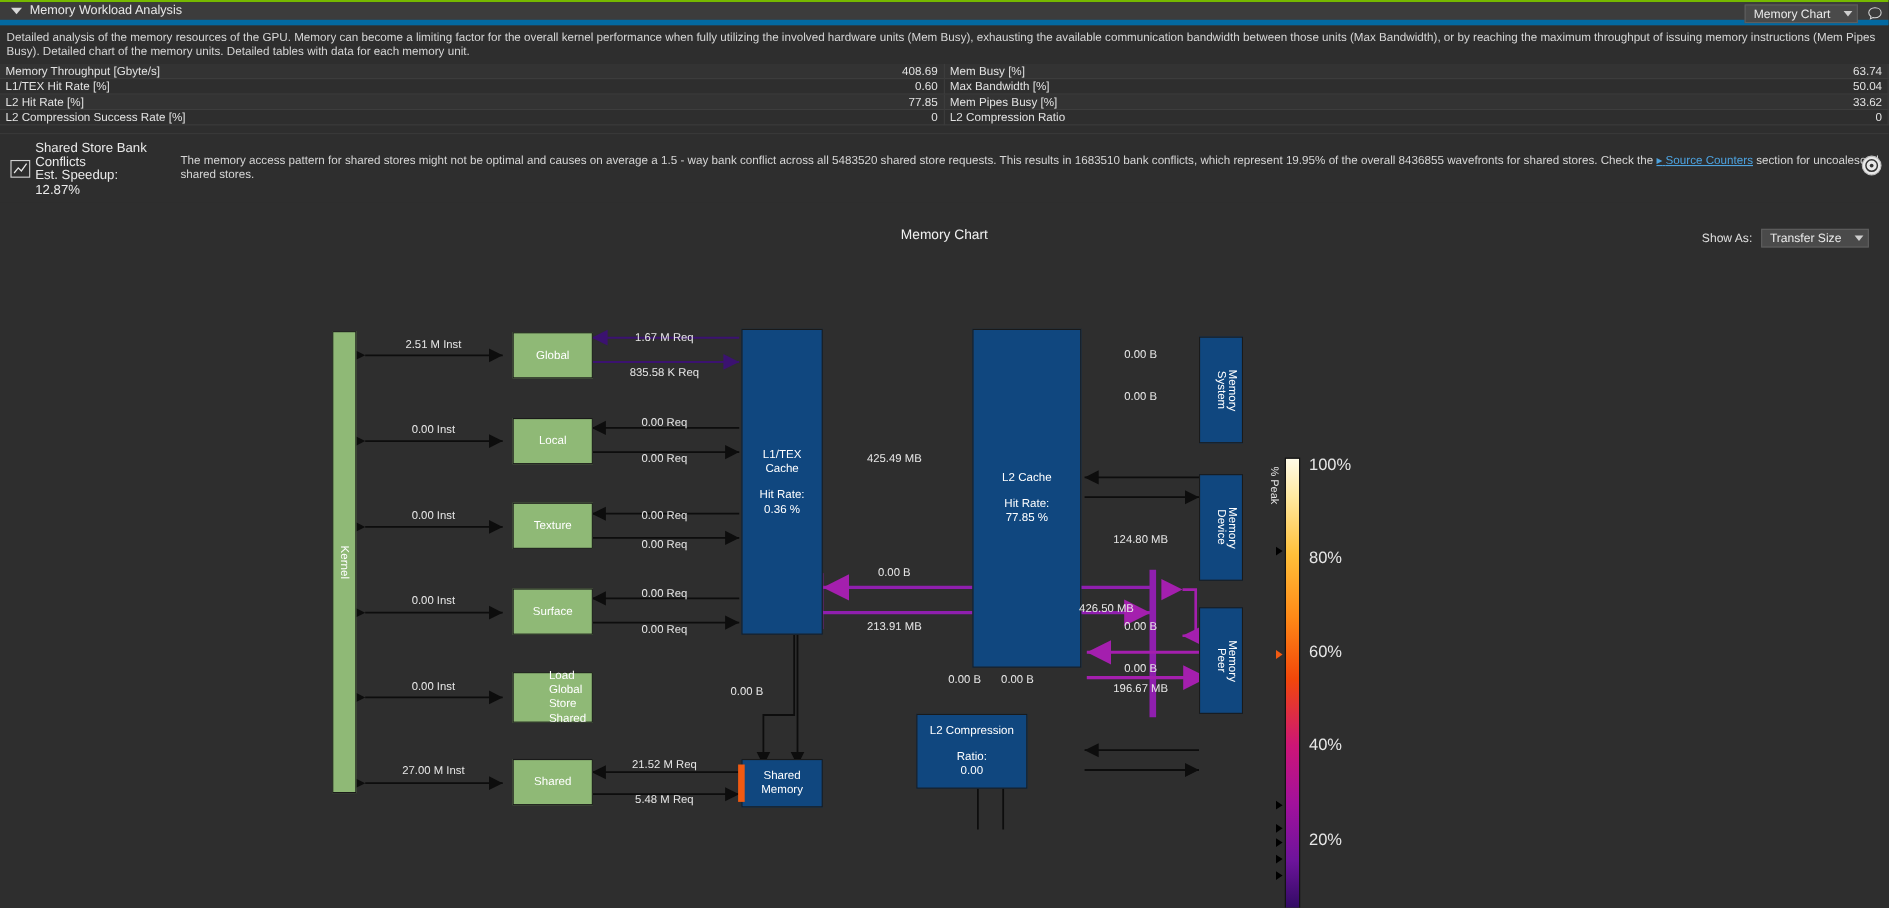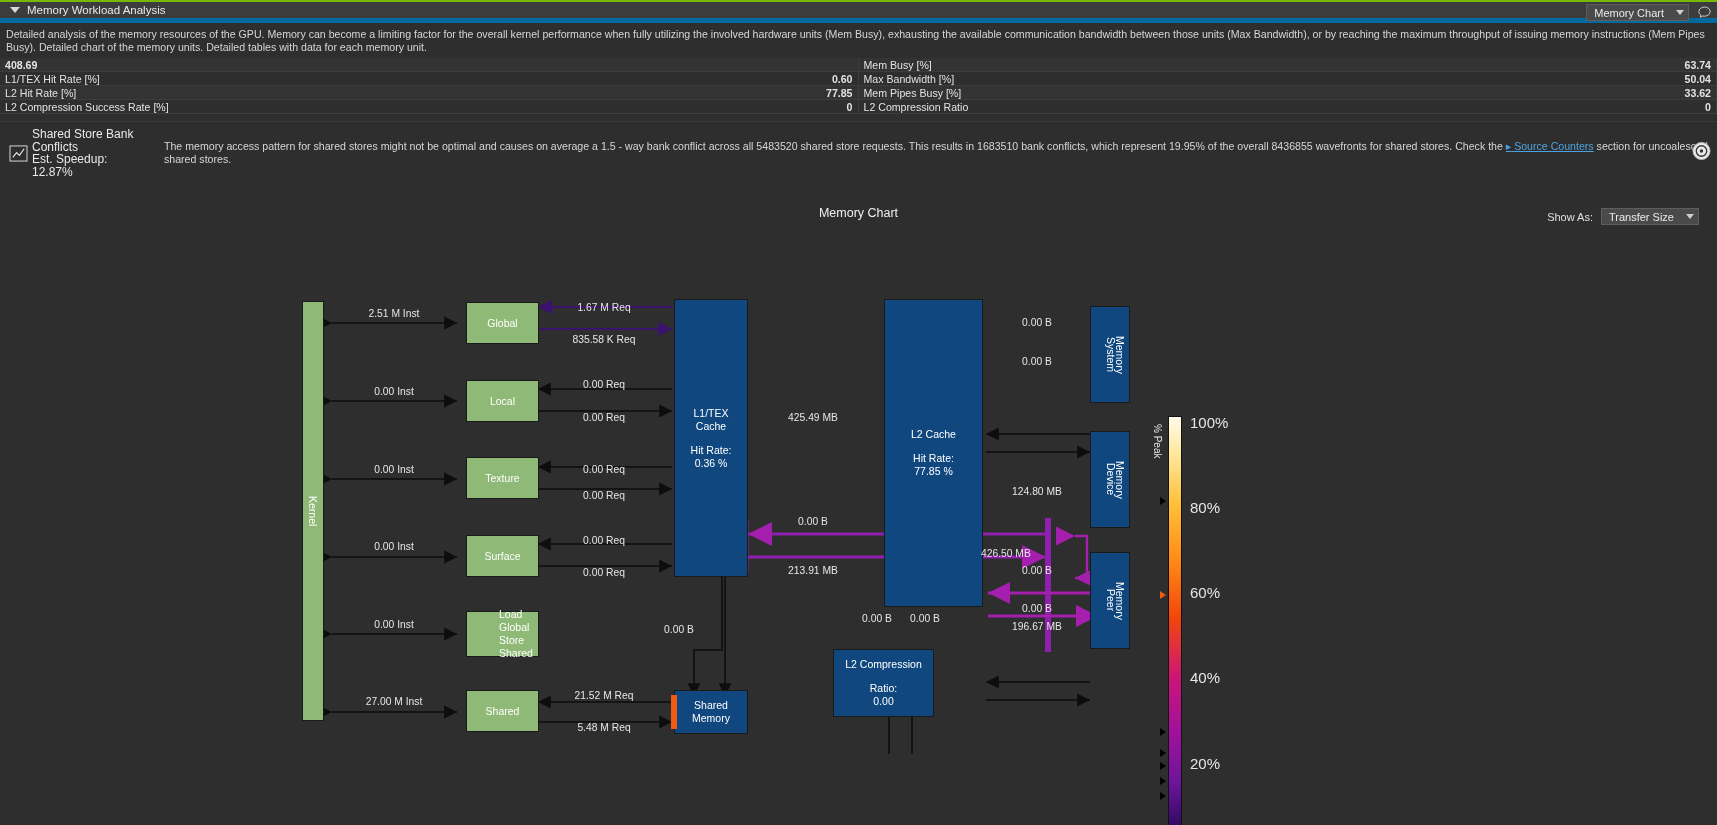--- a/index.html
+++ b/index.html
@@ -64,21 +64,21 @@
 
   
   #metrics { width: 100%; }
   .metric-row { display: flex; width: 100%; height: 14px; font-size: 10.6px; }
   .metric-row.alt { background: #333333; }
   .metric-row.base { background: #2e2e2e; }
   .mcell { display: flex; align-items: center; width: 50%;
            border-bottom: 1px solid #3d3d3d; padding: 0 5px;
            border-right: 1px solid #3d3d3d; }
   .mname { flex: 1; color: #e2e2e2; white-space: nowrap; overflow: hidden; }
-  .mval { color: #e2e2e2; text-align: right; font-weight: bold; }
+  .mval { color: #e2e2e2; text-align: right; }
 
   
   #rec-banner {
     margin-top: 7px;
     background: #2e2e2e;
     display: flex; align-items: center;
     padding: 6px 4px;
     min-height: 34px;
     position: relative;
     border-top: 1px solid #3a3a3a;
@@ -162,20 +162,21 @@
         </svg>
     </span>
   </div>
 </div>
 
 <div id="description">Detailed analysis of the memory resources of the GPU. Memory can become a limiting factor for the overall kernel performance when fully utilizing the involved hardware units (Mem Busy), exhausting the available communication bandwidth between those units (Max Bandwidth), or by reaching the maximum throughput of issuing memory instructions (Mem Pipes Busy). Detailed chart of the memory units. Detailed tables with data for each memory unit.</div>
 
 <div id="metrics">
   <div class="metric-row alt">
     <div class="mcell">
+      <span class="mname">Memory Throughput [Gbyte/s]</span>
       <span class="mval">408.69</span>
     </div>
     <div class="mcell">
       <span class="mname">Mem Busy [%]</span>
       <span class="mval">63.74</span>
     </div>
   </div>
   <div class="metric-row base">
     <div class="mcell">
       <span class="mname">L1/TEX Hit Rate [%]</span>

